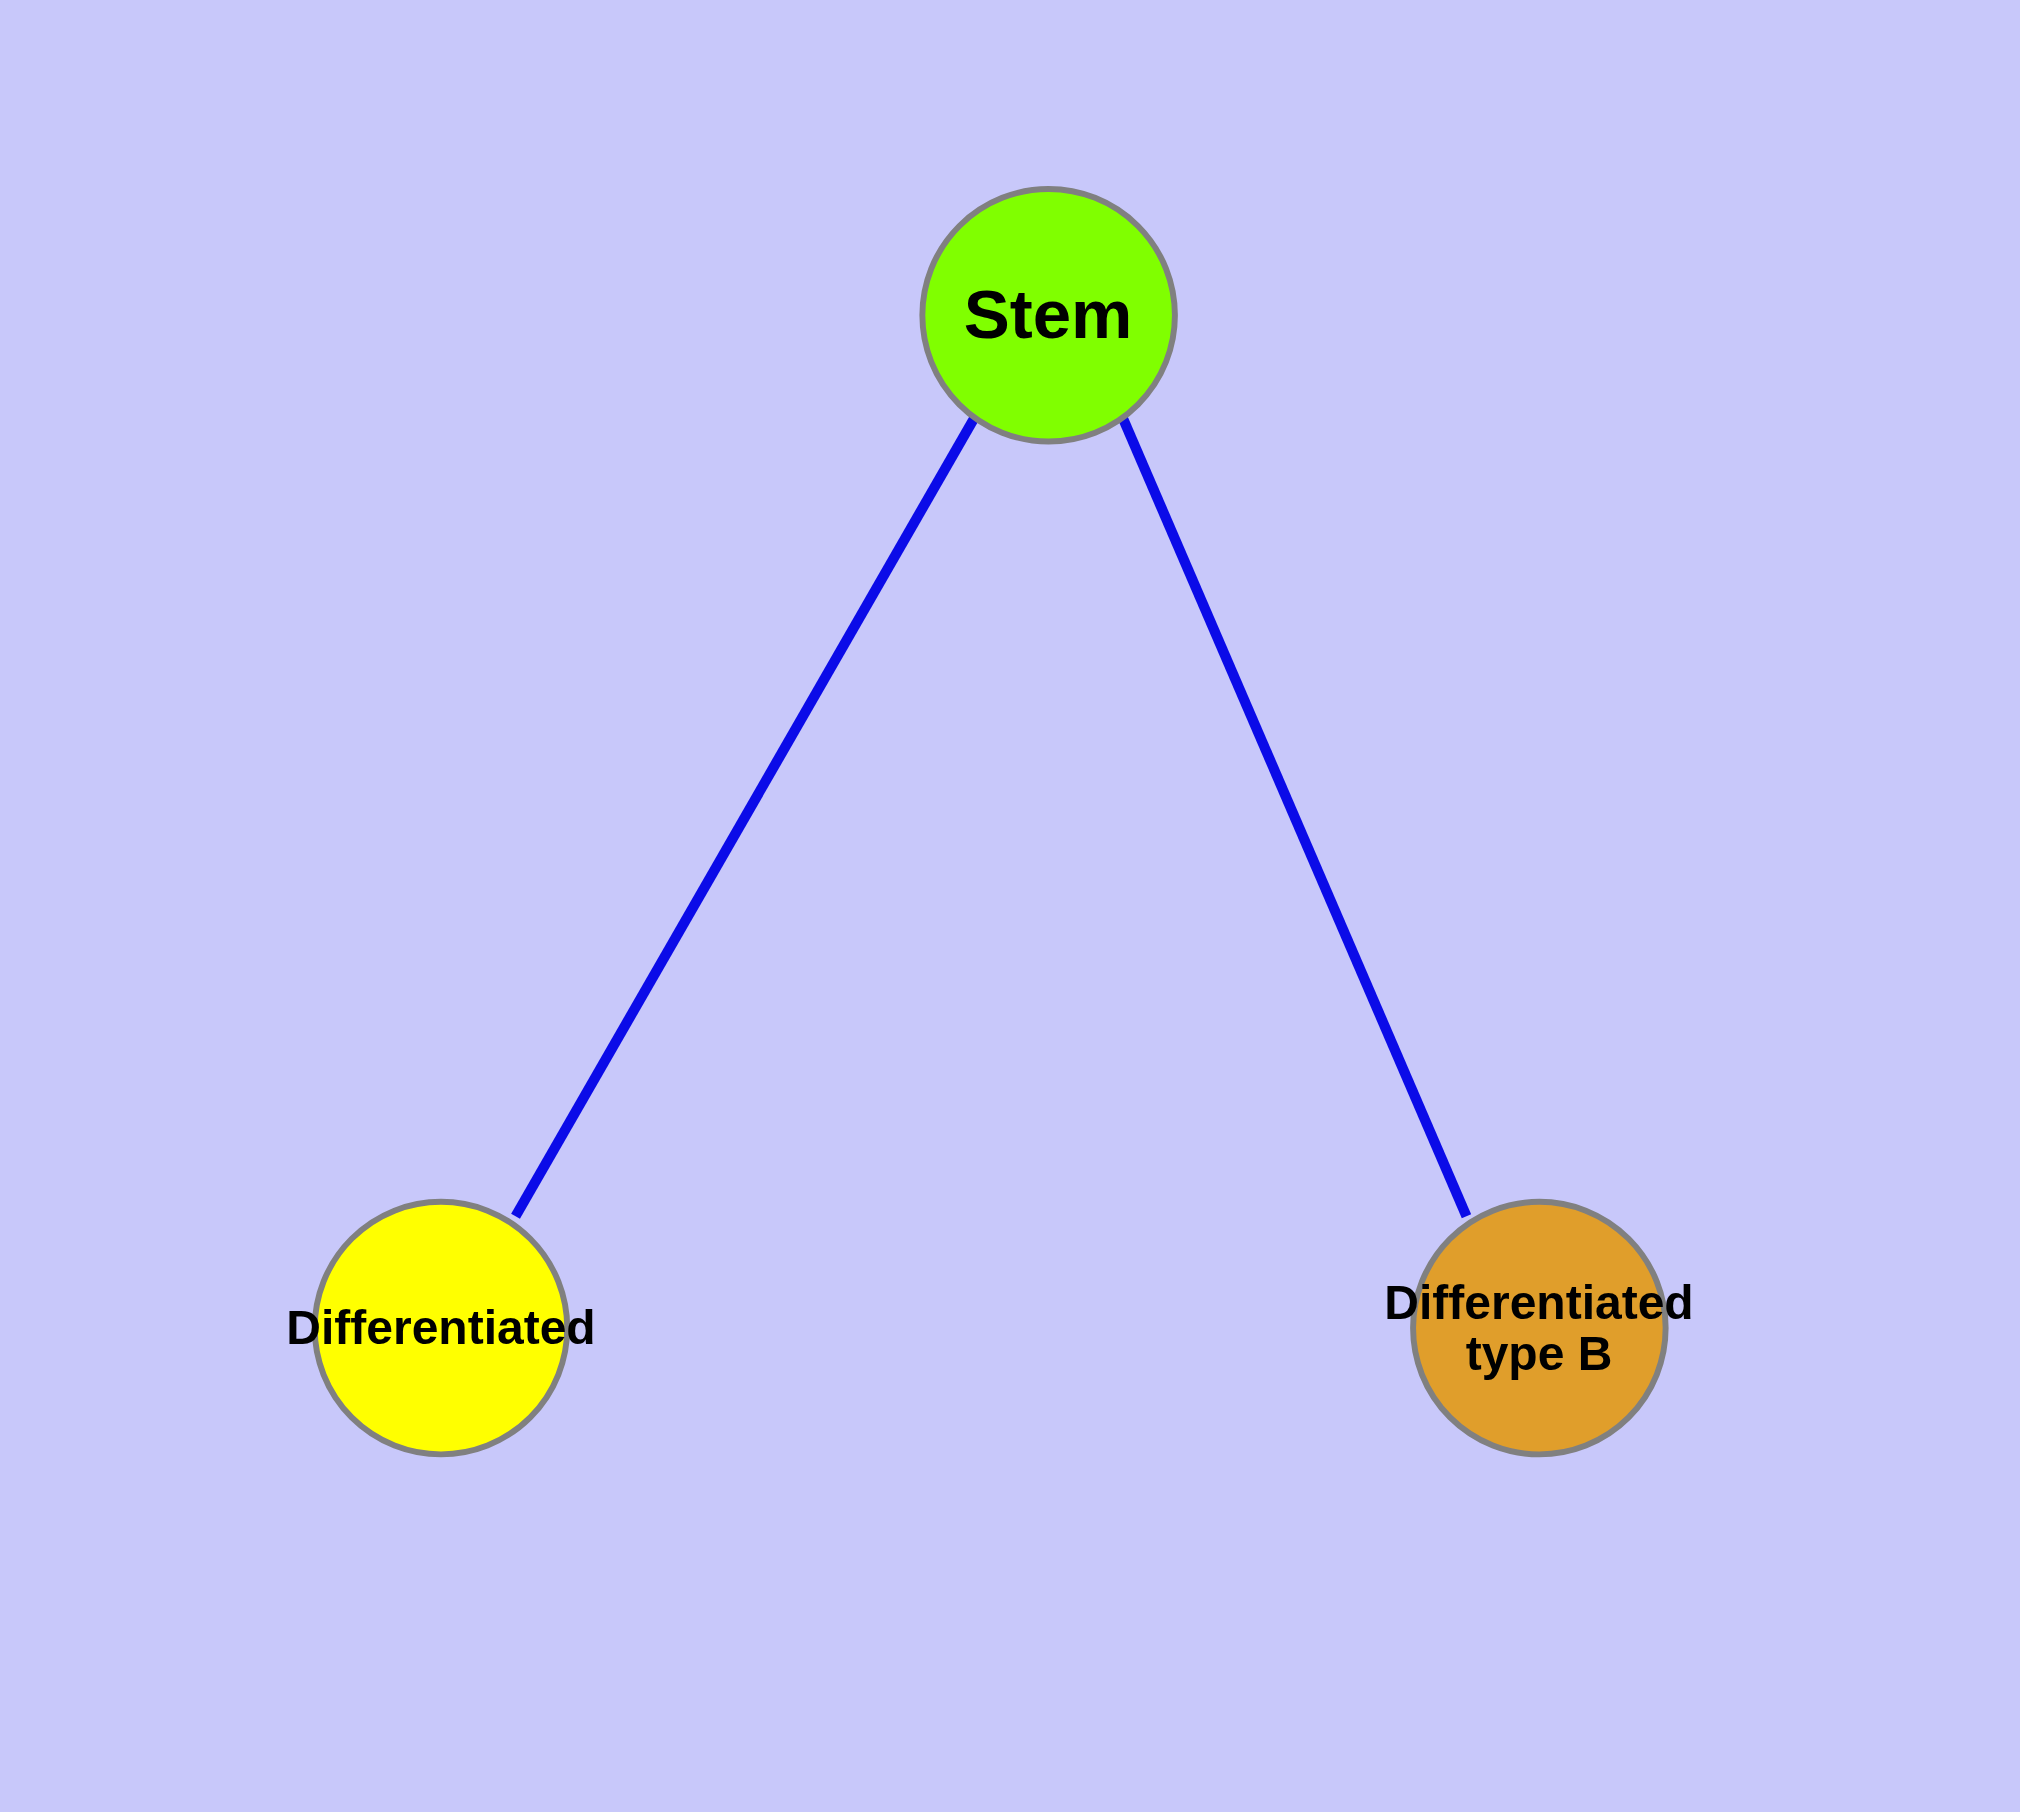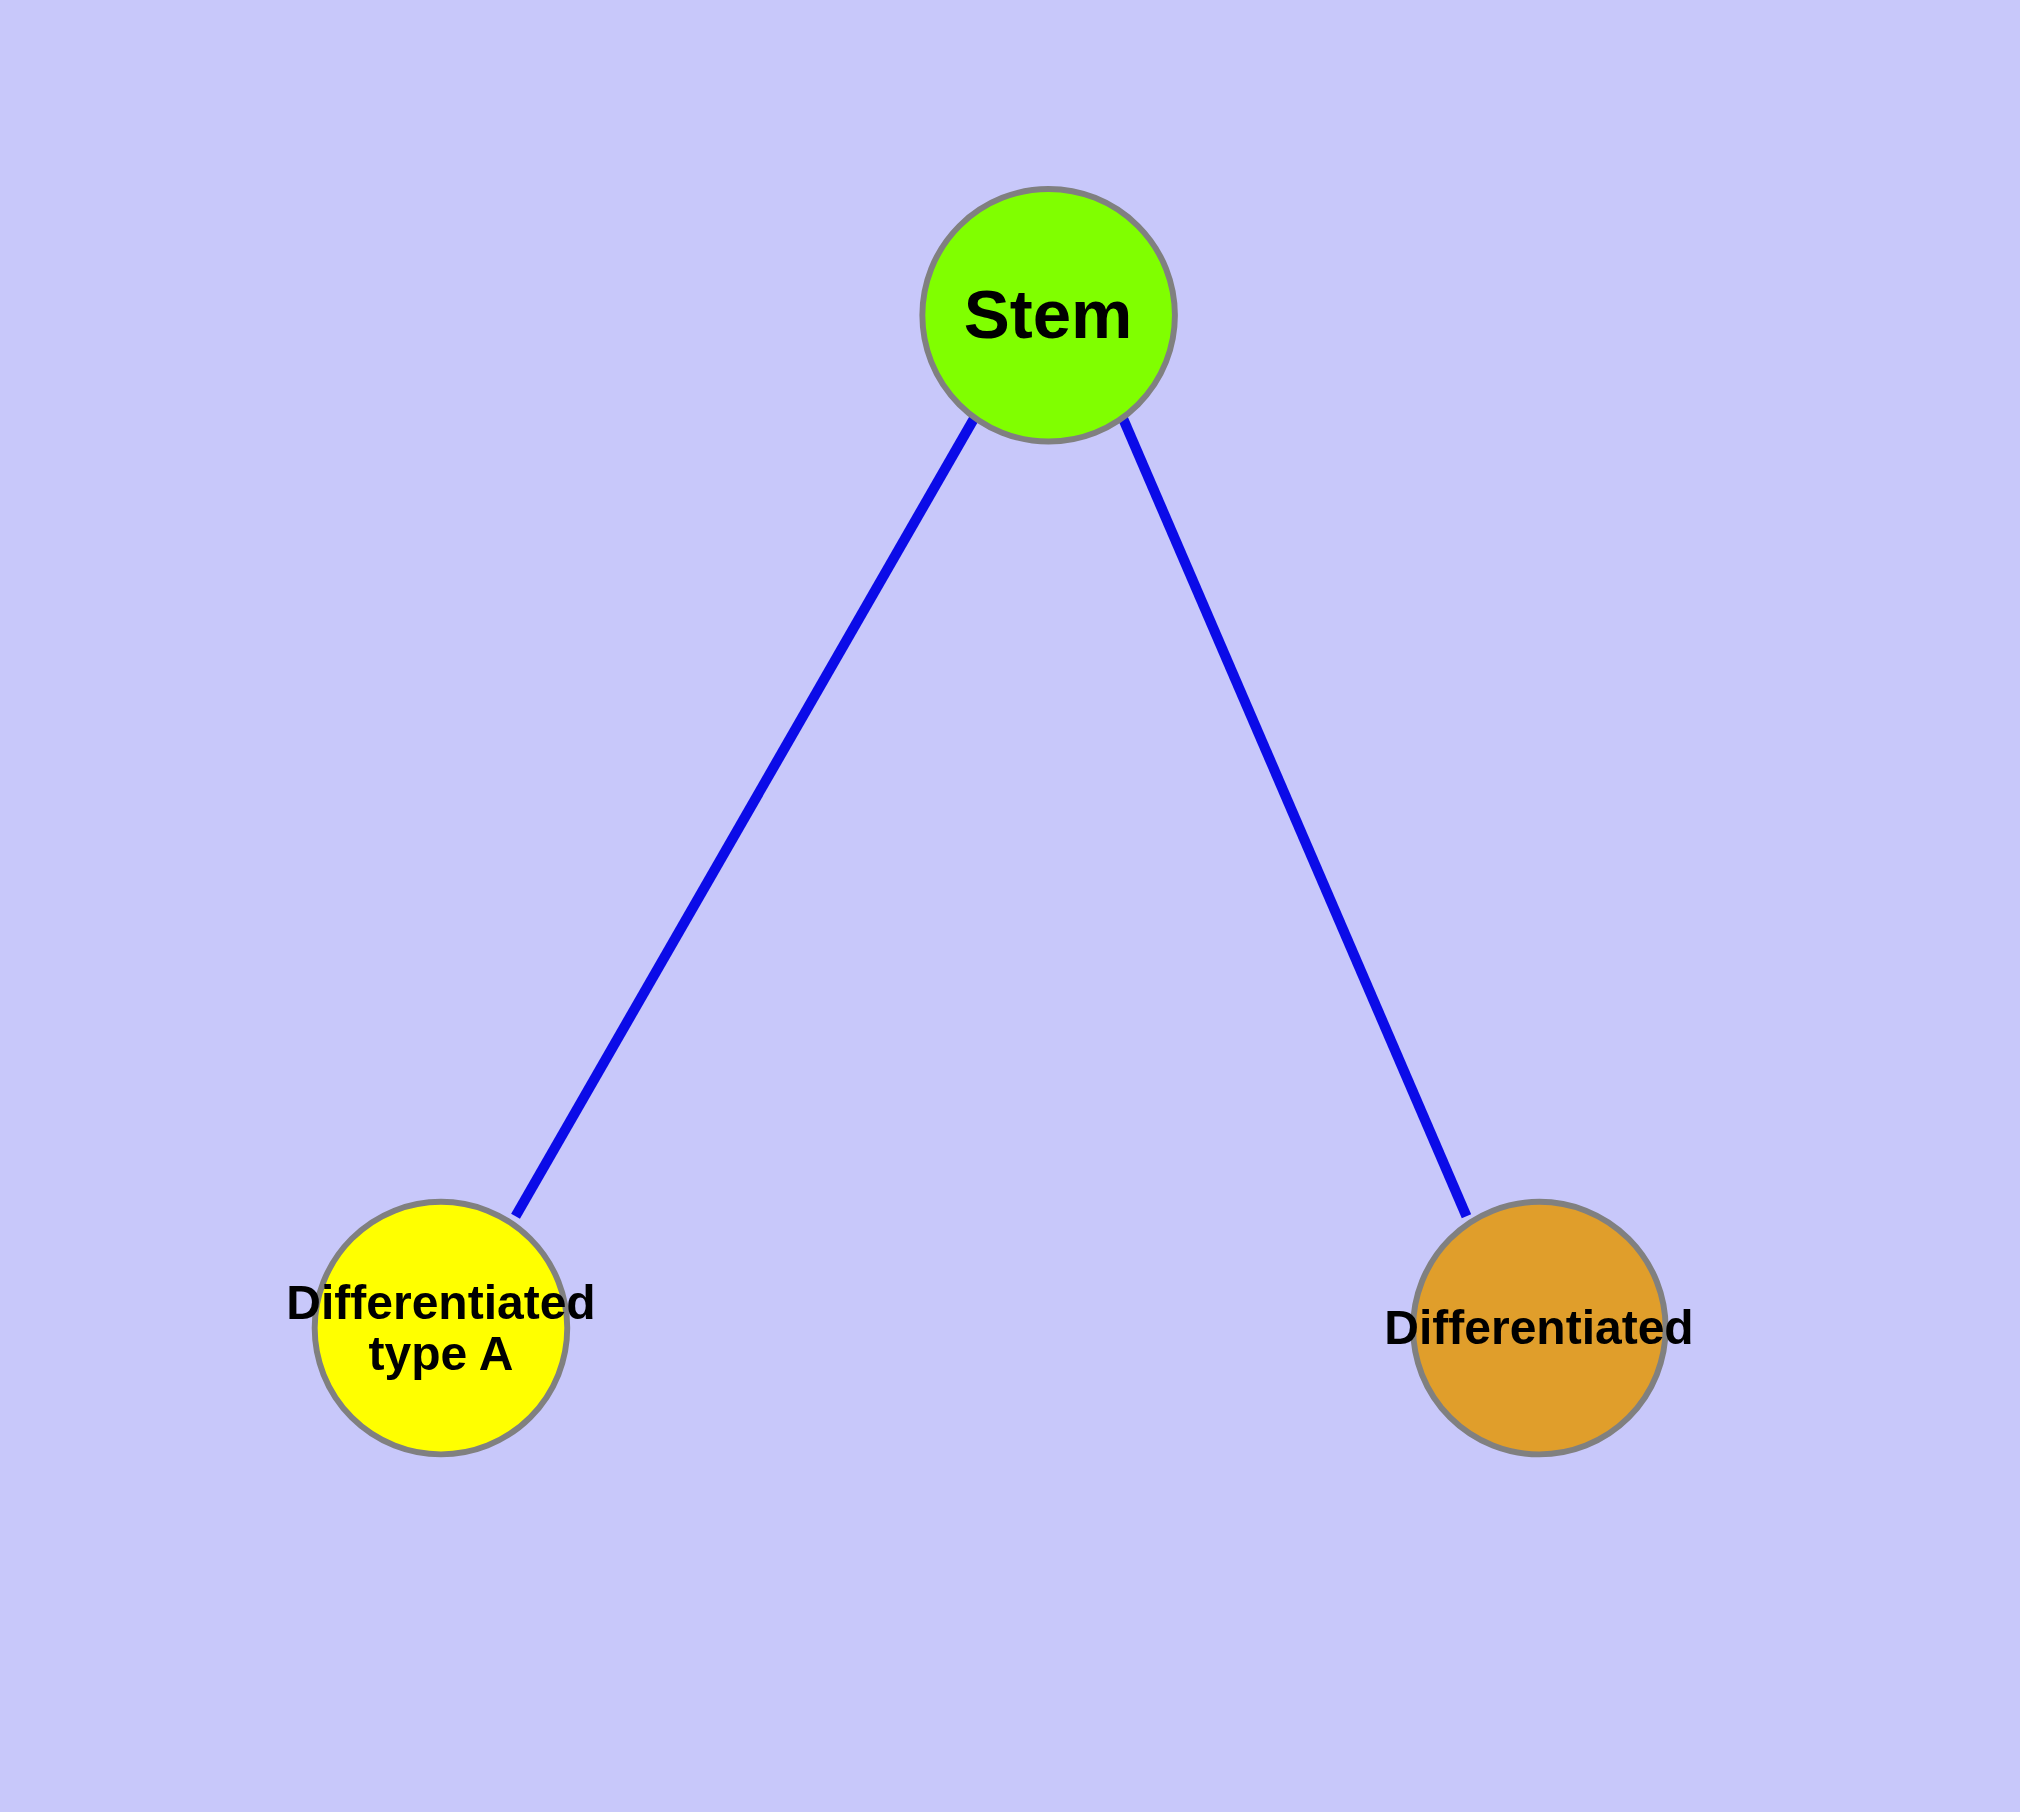--- a/index.html
+++ b/index.html
@@ -57,21 +57,21 @@
         <circle cx="1816" cy="1567" r="149" fill="#E09E2B" stroke="#808080" stroke-width="7"></circle>
       </g>
   </svg>
 
   <div id="labels-layer">
       <div class="node-label single" style="left: 1048px; top: 315px;">
         <div>Stem</div>
       </div>
       <div class="node-label double" style="left: 441px; top: 1328px;">
         <div>Differentiated</div>
-        <div>type A</div>
       </div>
       <div class="node-label double" style="left: 1539px; top: 1328px;">
         <div>Differentiated</div>
+        <div>type B</div>
       </div>
     </div>
 
 </div>
 
 
 </body></html>

